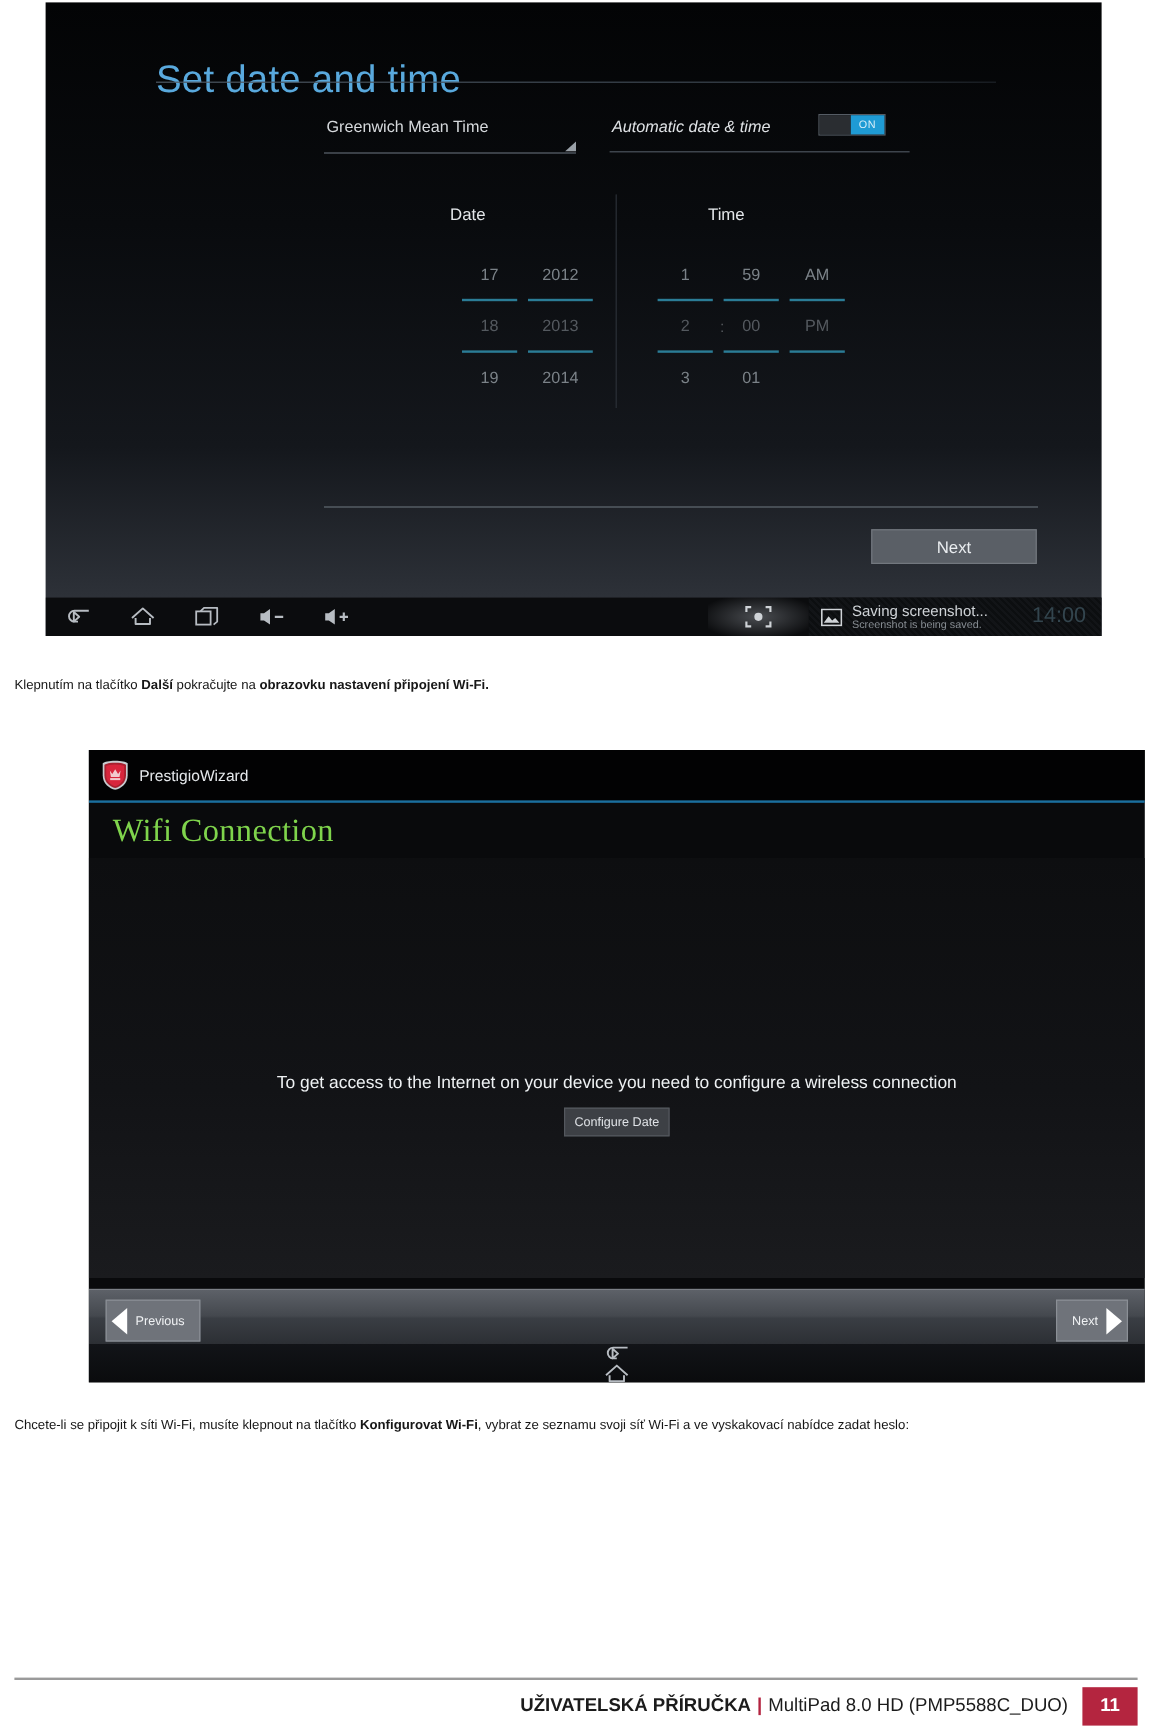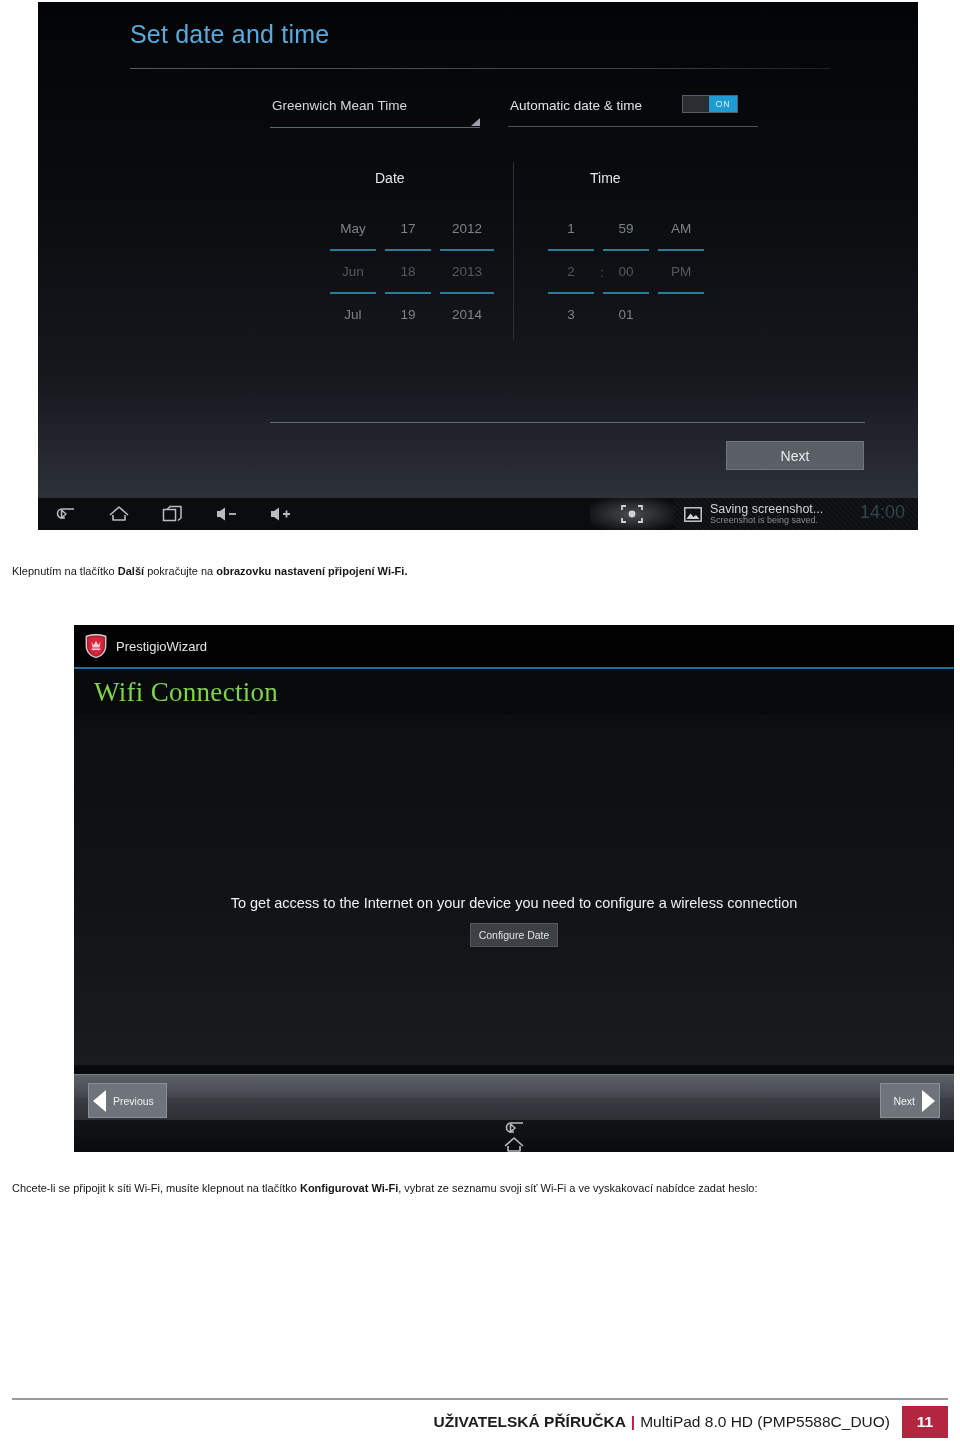--- a/index.html
+++ b/index.html
@@ -31,22 +31,22 @@
     left: 38px;
     top: 2px;
     width: 880px;
     height: 528px;
     background: linear-gradient(to bottom, #030405 0%, #090b0e 35%, #14171c 70%, #2b2f36 92%, #34383f 100%);
   }
 
   .s1-title {
     position: absolute;
     left: 92px;
-    top: 18px;
-    font-size: 25px;
+    top: 46px;
+    font-size: 32px;
     color: #59a9dd;
     letter-spacing: 0.2px;
     font-family: "Liberation Sans", sans-serif;
   }
   .s1-title-rule {
     position: absolute;
     left: 92px;
     top: 66px;
     width: 700px;
     height: 1px;
@@ -90,20 +90,21 @@
     top: 95px;
     width: 250px;
     height: 30px;
   }
   .auto-label {
     font-size: 13.5px;
     color: #dfe2e5;
     position: absolute;
     left: 2px;
     top: 1px;
+    font-style: italic;
   }
   .auto-underline {
     position: absolute;
     left: 0; bottom: 0;
     width: 250px; height: 1px;
     background: #4b545d;
   }
   .toggle {
     position: absolute;
     right: 20px;
@@ -438,27 +439,20 @@
         <div class="toggle-on-half">ON</div>
       </div>
       <div class="auto-underline"></div>
     </div>
 
     <div class="picker">
       <div class="picker-divider"></div>
       <div class="picker-head date">Date</div>
       <div class="picker-head time">Time</div>
 
-      <div class="wheel" style="left:60px; top:46px;">
-        <div class="wheel-row dim">May</div>
-        <div class="wheel-sep"></div>
-        <div class="wheel-row mid">Jun</div>
-        <div class="wheel-sep"></div>
-        <div class="wheel-row dim">Jul</div>
-      </div>
 
       <div class="wheel" style="left:115px; top:46px;">
         <div class="wheel-row dim">17</div>
         <div class="wheel-sep"></div>
         <div class="wheel-row mid">18</div>
         <div class="wheel-sep"></div>
         <div class="wheel-row dim">19</div>
       </div>
 
       <div class="wheel" style="left:170px; top:46px; width:54px;">

